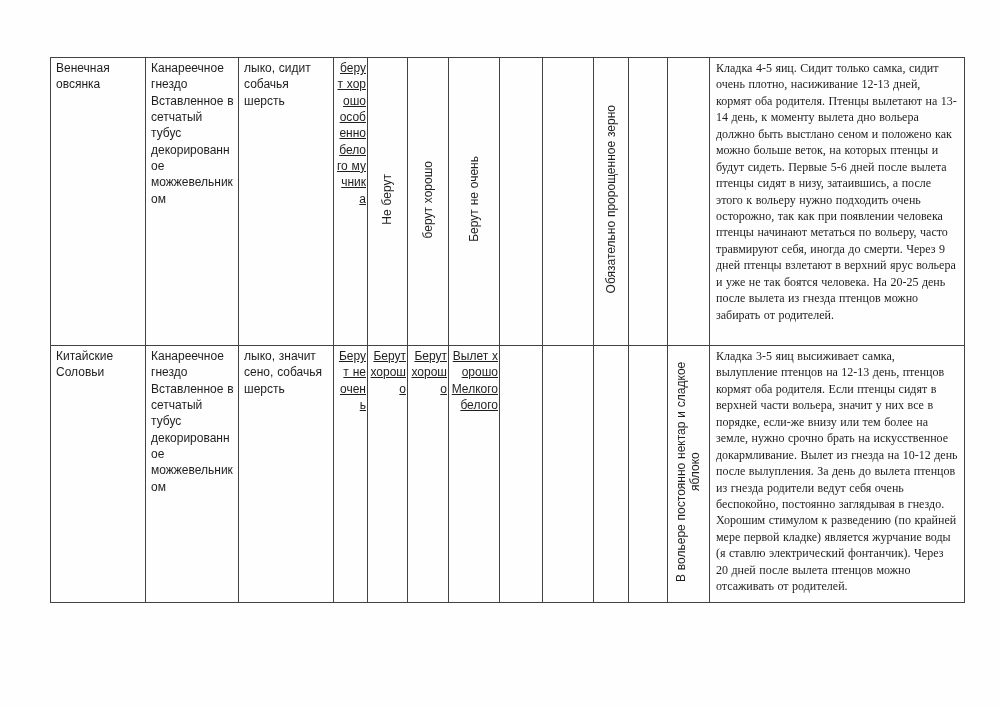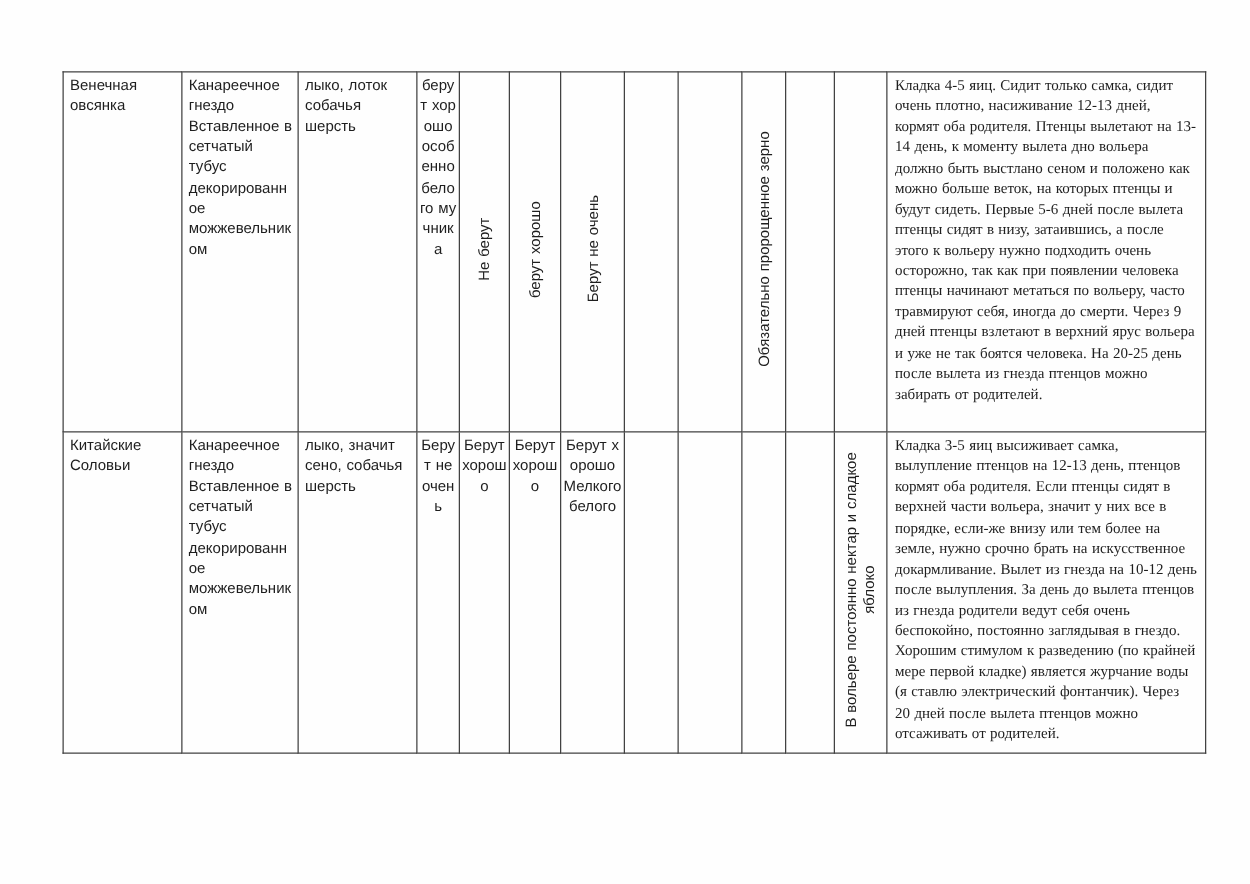--- a/index.html
+++ b/index.html
@@ -28,22 +28,23 @@
     vertical-align: top;
     padding: 2px 4px 2px 5px;
     overflow: hidden;
     word-spacing: 0.5px;
   }
   tr.r1 { height: 288px; }
   tr.r2 { height: 257px; margin-top: 27px; }
   td.wrapcell { overflow-wrap: break-word; }
   td.narrow {
     padding: 2px 1px;
-    text-align: center;
+    text-align: right;
     word-break: break-all;
+    text-decoration: underline;
   }
   td.vcell {
     vertical-align: middle;
     text-align: center;
     padding: 1px;
   }
   .vtext {
     display: inline-block;
     writing-mode: vertical-rl;
     transform: rotate(180deg);
@@ -77,21 +78,21 @@
         <col style="width:51px">
       <col style="width:35px">
         <col style="width:39px">
         <col style="width:42px">
       <col style="width:255px">
     </colgroup>
     <tbody>
       <tr class="r1">
         <td class="wrapcell">Венечная овсянка</td>
         <td class="wrapcell">Канареечное гнездо Вставленное в сетчатый тубус декорированное можжевельником</td>
-        <td class="wrapcell">лыко, лоток собачья шерсть</td>
+        <td class="wrapcell">лыко, сидит собачья шерсть</td>
         <td class="narrow">берут хорошо особенно белого мучника</td>
         <td class="vcell">
           <div class="vtext">Не берут</div>
         </td>
         <td class="vcell">
           <div class="vtext">берут хорошо</div>
         </td>
         <td class="vcell">
           <div class="vtext">Берут не очень</div>
         </td>
@@ -104,21 +105,21 @@
         <td></td>
         <td class="notes">Кладка 4-5 яиц. Сидит только самка, сидит очень плотно, насиживание 12-13 дней, кормят оба родителя. Птенцы вылетают на 13-14 день, к моменту вылета дно вольера должно быть выстлано сеном и положено как можно больше веток, на которых птенцы и будут сидеть. Первые 5-6 дней после вылета птенцы сидят в низу, затаившись, а после этого к вольеру нужно подходить очень осторожно, так как при появлении  человека птенцы начинают метаться по вольеру, часто травмируют себя, иногда до смерти. Через 9 дней птенцы взлетают в верхний ярус вольера и уже не так боятся человека. На 20-25 день после вылета из гнезда птенцов можно забирать от родителей.</td>
       </tr>
       <tr class="r2">
         <td class="wrapcell">Китайские Соловьи</td>
         <td class="wrapcell">Канареечное гнездо Вставленное в сетчатый тубус декорированное можжевельником</td>
         <td class="wrapcell">лыко, значит сено,  собачья шерсть</td>
         <td class="narrow">Берут не очень</td>
         <td class="narrow">Берут хорошо</td>
         <td class="narrow">Берут хорошо</td>
-        <td class="narrow">Берут хорошо Мелкого белого</td>
+        <td class="narrow">Вылет хорошо Мелкого белого</td>
         <td></td>
         <td></td>
         <td></td>
         <td></td>
         <td class="vcell">
           <div class="vtext">В вольере постоянно нектар и сладкое яблоко</div>
         </td>
         <td class="notes">Кладка 3-5 яиц высиживает самка, вылупление птенцов на 12-13 день, птенцов кормят оба родителя. Если птенцы сидят в верхней части вольера, значит у них все в порядке, если-же внизу или тем более на земле, нужно срочно брать на искусственное докармливание. Вылет из гнезда на 10-12 день после вылупления. За день до вылета птенцов из гнезда родители ведут себя очень беспокойно, постоянно заглядывая в гнездо. Хорошим стимулом к разведению (по крайней мере первой кладке) является журчание воды (я ставлю электрический фонтанчик). Через 20 дней после вылета птенцов можно отсаживать от родителей.</td>
       </tr>
     </tbody>

